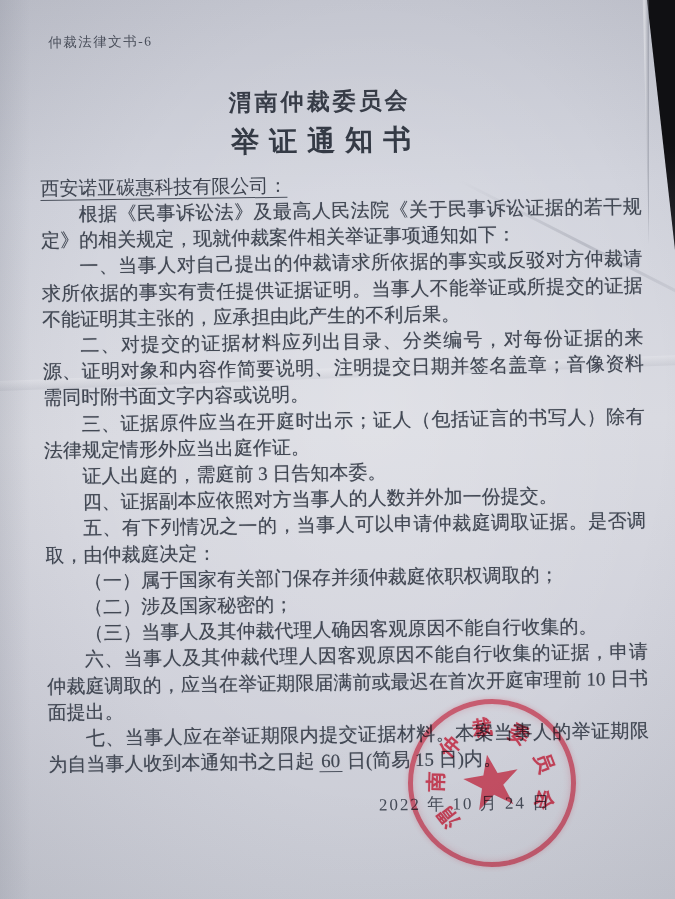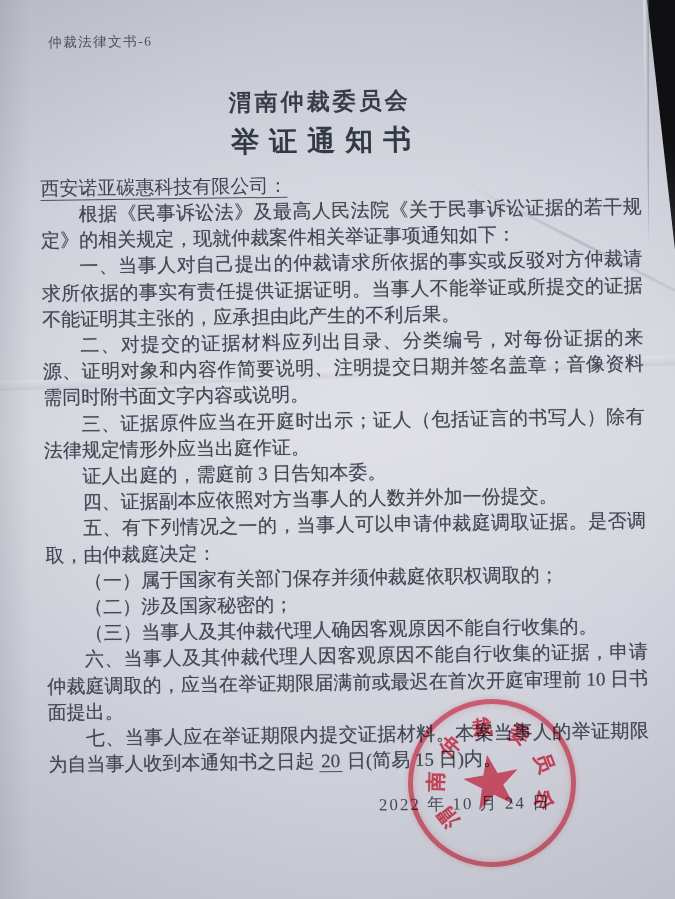--- a/index.html
+++ b/index.html
@@ -118,21 +118,21 @@
       <p>一、当事人对自己提出的仲裁请求所依据的事实或反驳对方仲裁请求所依据的事实有责任提供证据证明。当事人不能举证或所提交的证据不能证明其主张的，应承担由此产生的不利后果。</p>
       <p>二、对提交的证据材料应列出目录、分类编号，对每份证据的来源、证明对象和内容作简要说明、注明提交日期并签名盖章；音像资料需同时附书面文字内容或说明。</p>
       <p>三、证据原件应当在开庭时出示；证人（包括证言的书写人）除有法律规定情形外应当出庭作证。</p>
       <p>证人出庭的，需庭前 3 日告知本委。</p>
       <p>四、证据副本应依照对方当事人的人数并外加一份提交。</p>
       <p>五、有下列情况之一的，当事人可以申请仲裁庭调取证据。是否调取，由仲裁庭决定：</p>
       <p>（一）属于国家有关部门保存并须仲裁庭依职权调取的；</p>
       <p>（二）涉及国家秘密的；</p>
       <p>（三）当事人及其仲裁代理人确因客观原因不能自行收集的。</p>
       <p>六、当事人及其仲裁代理人因客观原因不能自行收集的证据，申请仲裁庭调取的，应当在举证期限届满前或最迟在首次开庭审理前 10 日书面提出。</p>
-      <p><span>七、当事人应在举证期限内提交证据材料。本案当事人的举证期限为自当事人收到本通知书之日起 </span><span class="uline-num">20</span><span> 日(简易 15 日)内。</span></p>
+      <p><span>七、当事人应在举证期限内提交证据材料。本案当事人的举证期限为自当事人收到本通知书之日起 </span><span class="uline-num">60</span><span> 日(简易 15 日)内。</span></p>
     </div>
 
     <div class="date-line">2022 年 10 月 24 日</div>
   </div>
 
   <div class="seal">
     <svg class="seal-star" viewBox="0 0 100 100" xmlns="http://www.w3.org/2000/svg">
       <polygon points="50,4 62,37 96,37 68,58 79,93 50,72 21,93 32,58 4,37 38,37" fill="#ee3f58" opacity="0.9"></polygon>
     </svg>
   <span class="seal-char" style="left: 29.5549px; top: 105.29px; transform: translate(-50%, -50%) rotate(-118deg);">渭</span>

